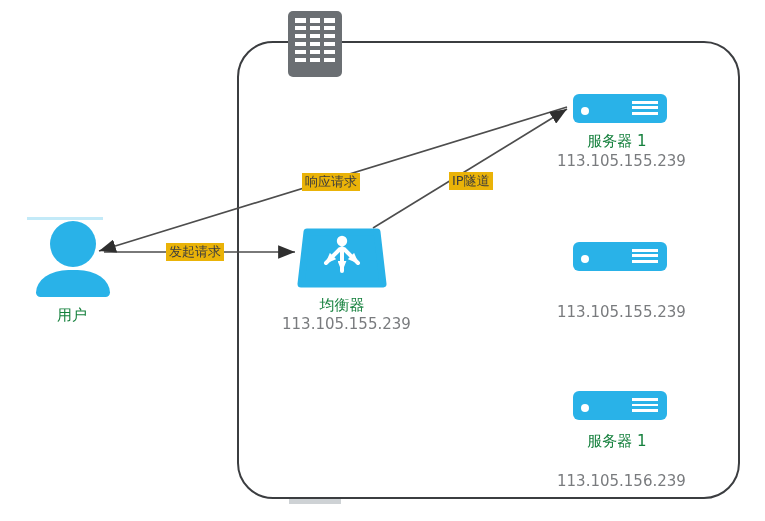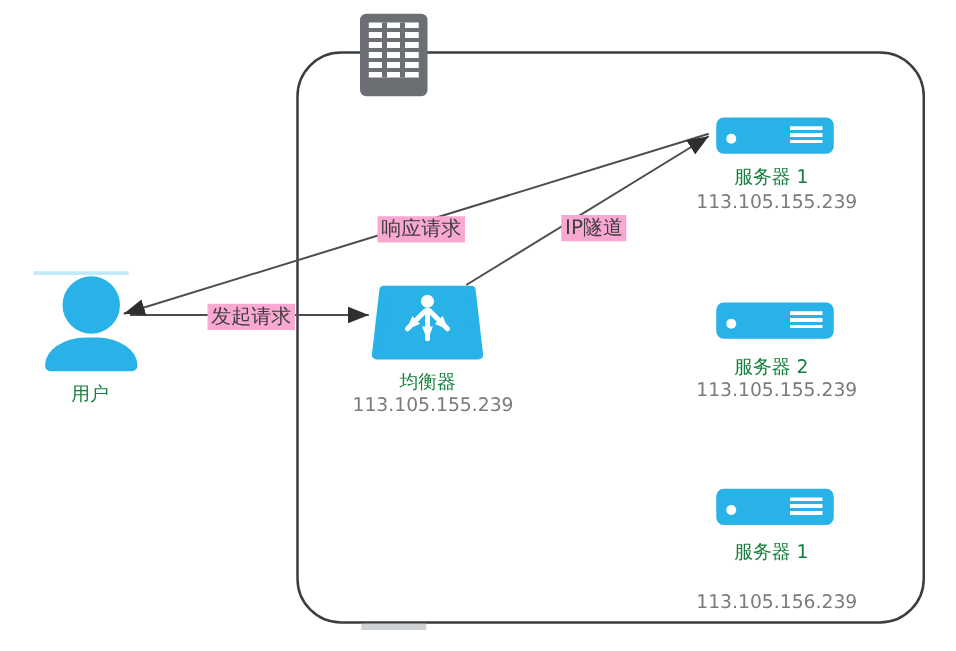--- a/index.html
+++ b/index.html
@@ -24,21 +24,21 @@
     background:
       repeating-linear-gradient(90deg, transparent 0 10.6px, #6b6f73 10.6px 14.6px),
       repeating-linear-gradient(180deg, #ffffff 0 4.5px, transparent 4.5px 7.9px);
   }
 
   
   svg.wires{position:absolute;left:0;top:0;width:765px;height:521px;}
 
   
   .edge-label{
-    position:absolute;background:#f9a8d4;color:#3d3d3d;font-size:16px;
+    position:absolute;background:#eab308;color:#3d3d3d;font-size:13px;
     padding:0 3px;white-space:nowrap;text-align:center;
   }
 
   
   .user-underline{position:absolute;left:27px;top:217px;width:76px;height:3px;background:#c3eaf8;}
   .user-head{position:absolute;left:50px;top:221px;width:46px;height:46px;border-radius:50%;background:#29b2e8;}
   .user-body{
     position:absolute;left:36px;top:270px;width:74px;height:27px;background:#29b2e8;
     border-radius:36px 36px 5px 5px / 25px 25px 5px 5px;
   }
@@ -118,21 +118,20 @@
     <div class="server-dot"></div>
     <div class="server-grill"></div>
   </div>
   <div class="node-label" style="left:557px;top:132px;width:120px;">服务器 1</div>
   <div class="ip-label" style="left:557px;top:152px;width:120px;">113.105.155.239</div>
 
   <div class="server" style="top:242px;">
     <div class="server-dot"></div>
     <div class="server-grill"></div>
   </div>
-  <div class="node-label" style="left:557px;top:284px;width:120px;">服务器 2</div>
   <div class="ip-label" style="left:557px;top:303px;width:120px;">113.105.155.239</div>
 
   <div class="server" style="top:391px;">
     <div class="server-dot"></div>
     <div class="server-grill"></div>
   </div>
   <div class="node-label" style="left:557px;top:432px;width:120px;">服务器 1</div>
   <div class="ip-label" style="left:557px;top:452px;width:120px;margin-top:20px;">113.105.156.239</div>
 
   <div class="edge-label" style="left:166px;top:243px;">发起请求</div>

